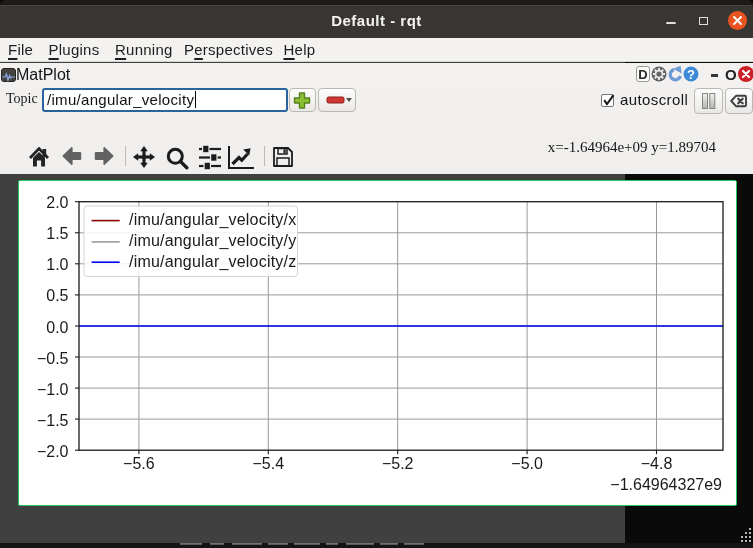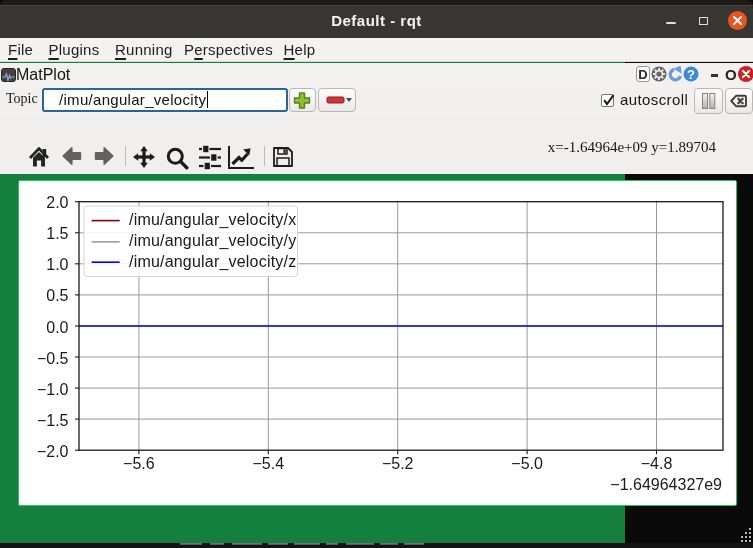--- a/index.html
+++ b/index.html
@@ -1,18 +1,18 @@
 <!DOCTYPE html>
 <html><head>
 <meta charset="utf-8">
 <style>
 * { margin:0; padding:0; box-sizing:border-box; }
 html,body { width:753px; height:548px; overflow:hidden; background:#0a0a0a;
   font-family:"Liberation Sans", sans-serif; }
-#win { position:absolute; left:0; top:0; width:625px; height:548px; background:#15803d; border-radius:9px 9px 0 0; }
+#win { position:absolute; left:0; top:0; width:625px; height:548px; background:#404040; border-radius:9px 9px 0 0; }
 .abs { position:absolute; }
 
 
 #titlebar { position:absolute; left:0; top:0; width:753px; height:38px;
   background:#383633; border-radius:9px 9px 0 0; }
 #titletop { position:absolute; left:0; top:0; width:753px; height:6px;
   background:#1d1b19; border-radius:9px 9px 0 0; border-bottom:1px solid #454240; }
 #titletext { position:absolute; top:12px; left:0; width:753px; text-align:center;
   color:#f5f4f2; font-size:15px; font-weight:bold; letter-spacing:0.5px; }
 #btn-min { position:absolute; left:666px; top:22px; width:10px; height:2.4px;
@@ -34,21 +34,21 @@
   background:#f2f1ef; }
 #mp-icon { position:absolute; left:1px; top:5px; width:15px; height:14px;
   background:#454340; border:1px solid #262422; border-radius:3px; }
 #mp-text { position:absolute; left:16px; top:3px; font-size:16px; color:#141414; }
 
 
 #topicrow { position:absolute; left:0; top:87px; width:753px; height:27px; background:#f1f0ee; }
 #topiclabel { position:absolute; left:6px; top:4px; font-size:14px; color:#1a1a1a;font-family:Liberation Serif, serif; }
 #topicinput { position:absolute; left:42px; top:1px; width:246px; height:24px;
   background:#ffffff; border:2px solid #2a649f; border-radius:3px;
-  font-size:15px; letter-spacing:0.3px; color:#111; line-height:20px; padding-left:15px; }
+  font-size:15px; letter-spacing:0.3px; color:#111; line-height:20px; padding-left:3px; }
 .btn { position:absolute; top:1px; height:24px; border:1px solid #b9b8b5; border-radius:4px;
   background:linear-gradient(#fdfdfd,#f2f1ef 60%,#e9e8e6); }
 #btn-plus { left:289px; width:27px; }
 #btn-minus { left:318px; width:38px; }
 #chk { position:absolute; left:601px; top:7px; width:13px; height:13px; background:#fff;
   border:1px solid #777; border-radius:2px; }
 #autoscroll { position:absolute; left:620px; top:4px; font-size:15px; letter-spacing:0.4px; color:#161616; }
 #btn-pause { left:694px; width:29px; height:26px; }
 #btn-clear { left:725px; width:28px; height:26px; }
 

